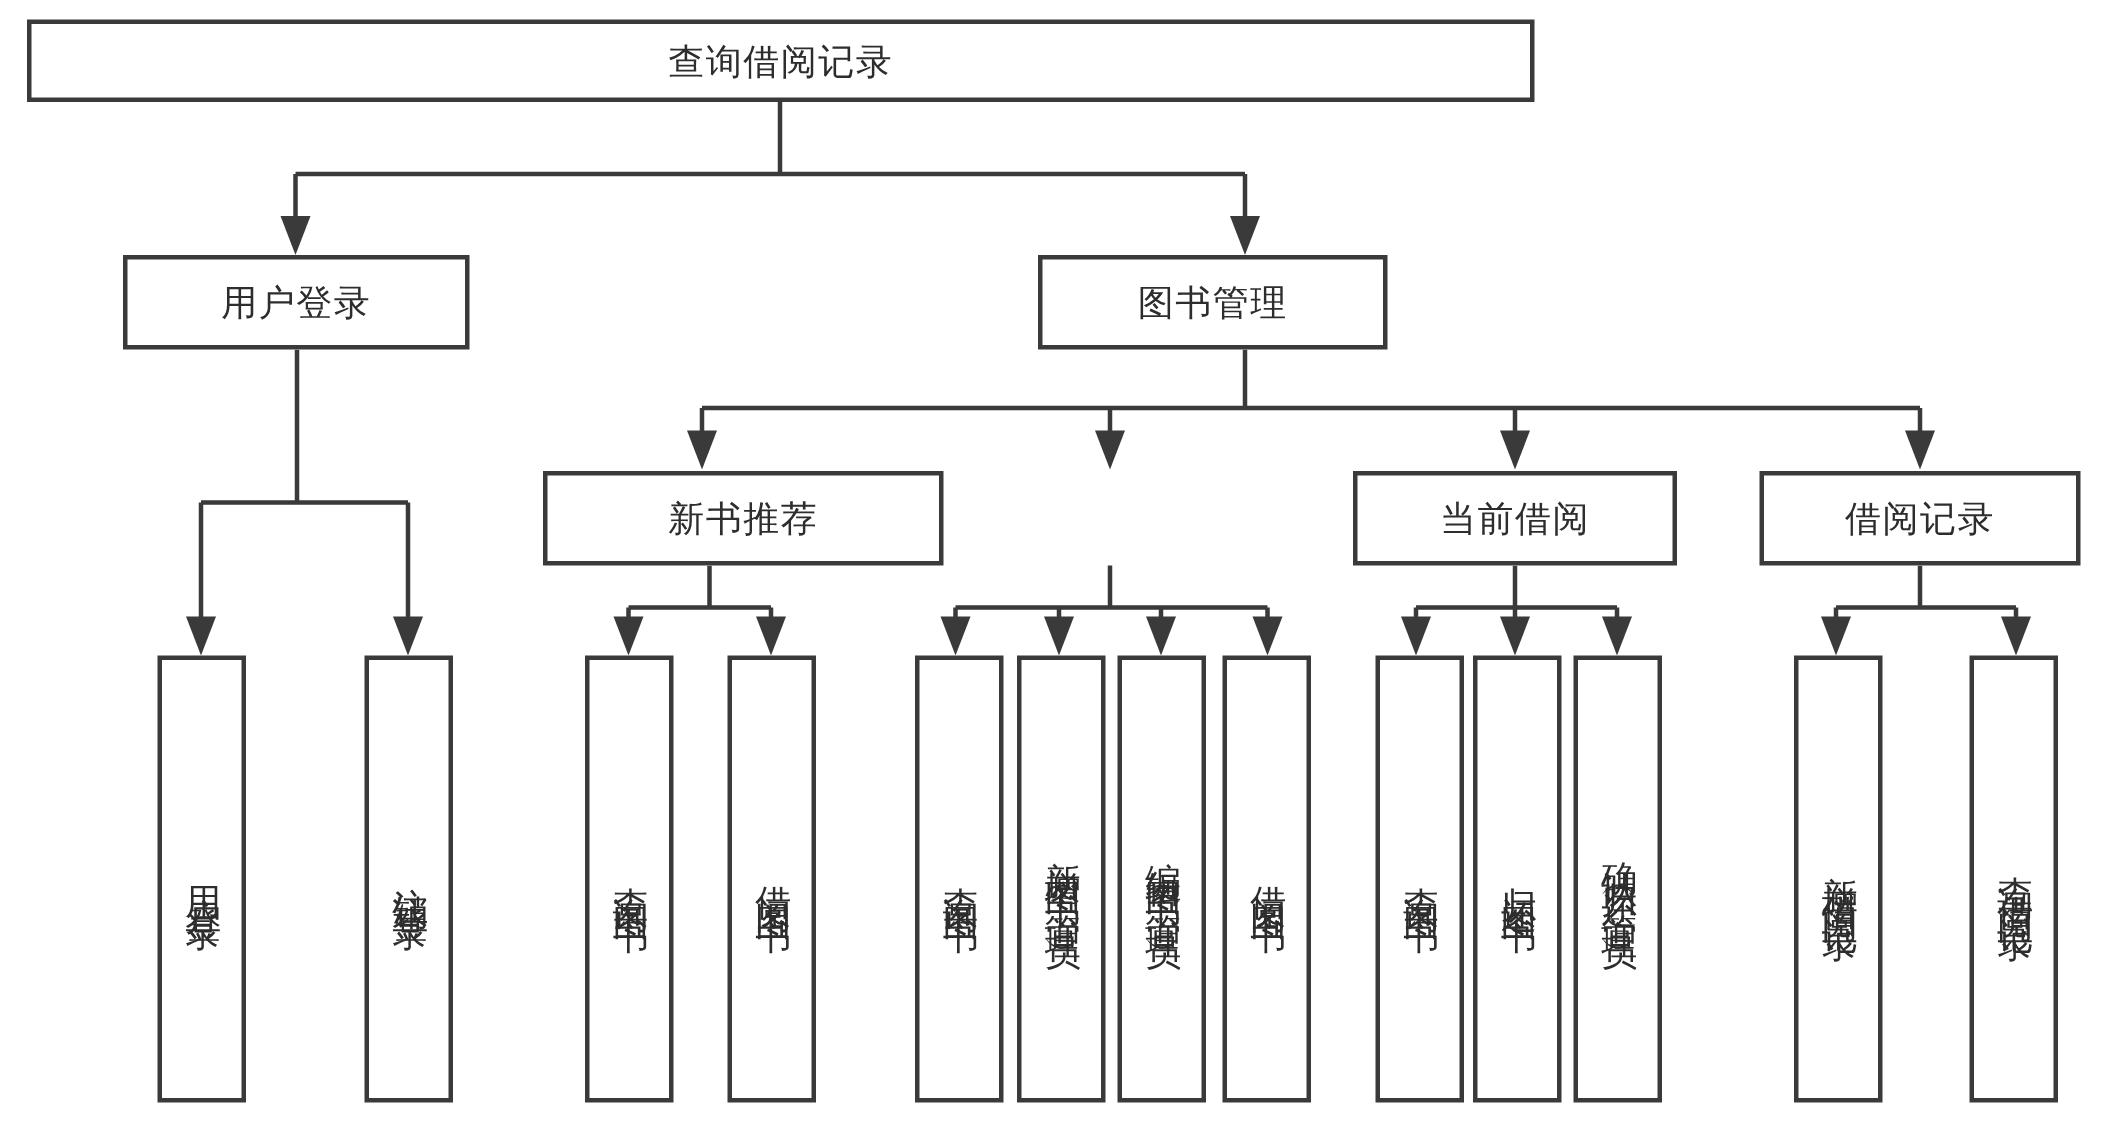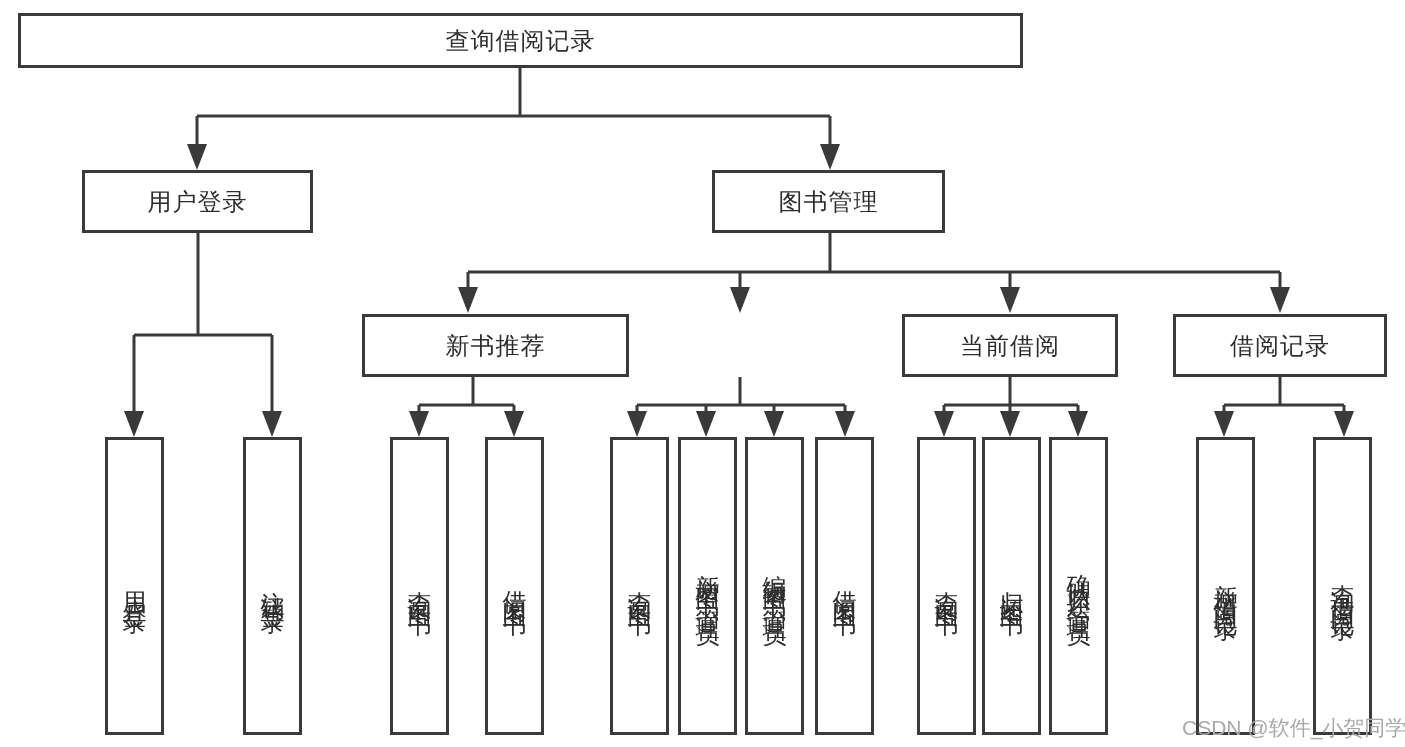--- a/index.html
+++ b/index.html
@@ -70,21 +70,21 @@
     </g>
   </svg>
 
   <div class="node h-node" style="left:18px;top:13px;width:1005px;height:55px">
     <span>查询借阅记录</span>
   </div>
 
   <div class="node h-node" style="left:82px;top:170px;width:231px;height:63px">
     <span>用户登录</span>
   </div>
-  <div class="node h-node" style="left:712px;top:170px;width:233px;height:63px">
+  <div class="node h-node" style="left:692px;top:170px;width:233px;height:63px">
     <span>图书管理</span>
   </div>
 
   <div class="node h-node" style="left:362px;top:314px;width:267px;height:63px">
     <span>新书推荐</span>
   </div>
   <div class="node h-node" style="left:1173px;top:314px;width:214px;height:63px">
     <span>借阅记录</span>
   </div>
   <div class="node h-node" style="left:902px;top:314px;width:216px;height:63px">
@@ -124,15 +124,14 @@
   <div class="node leaf" style="left:1049px">
     <span class="vtxt">确认归还（管理员）</span>
   </div>
   <div class="node leaf" style="left:1196px">
     <span class="vtxt">新增借阅记录</span>
   </div>
   <div class="node leaf" style="left:1313px">
     <span class="vtxt">查询借阅记录</span>
   </div>
 
-  <div class="watermark">CSDN @软件_小贺同学</div>
 
 </div>
 
 </body></html>

